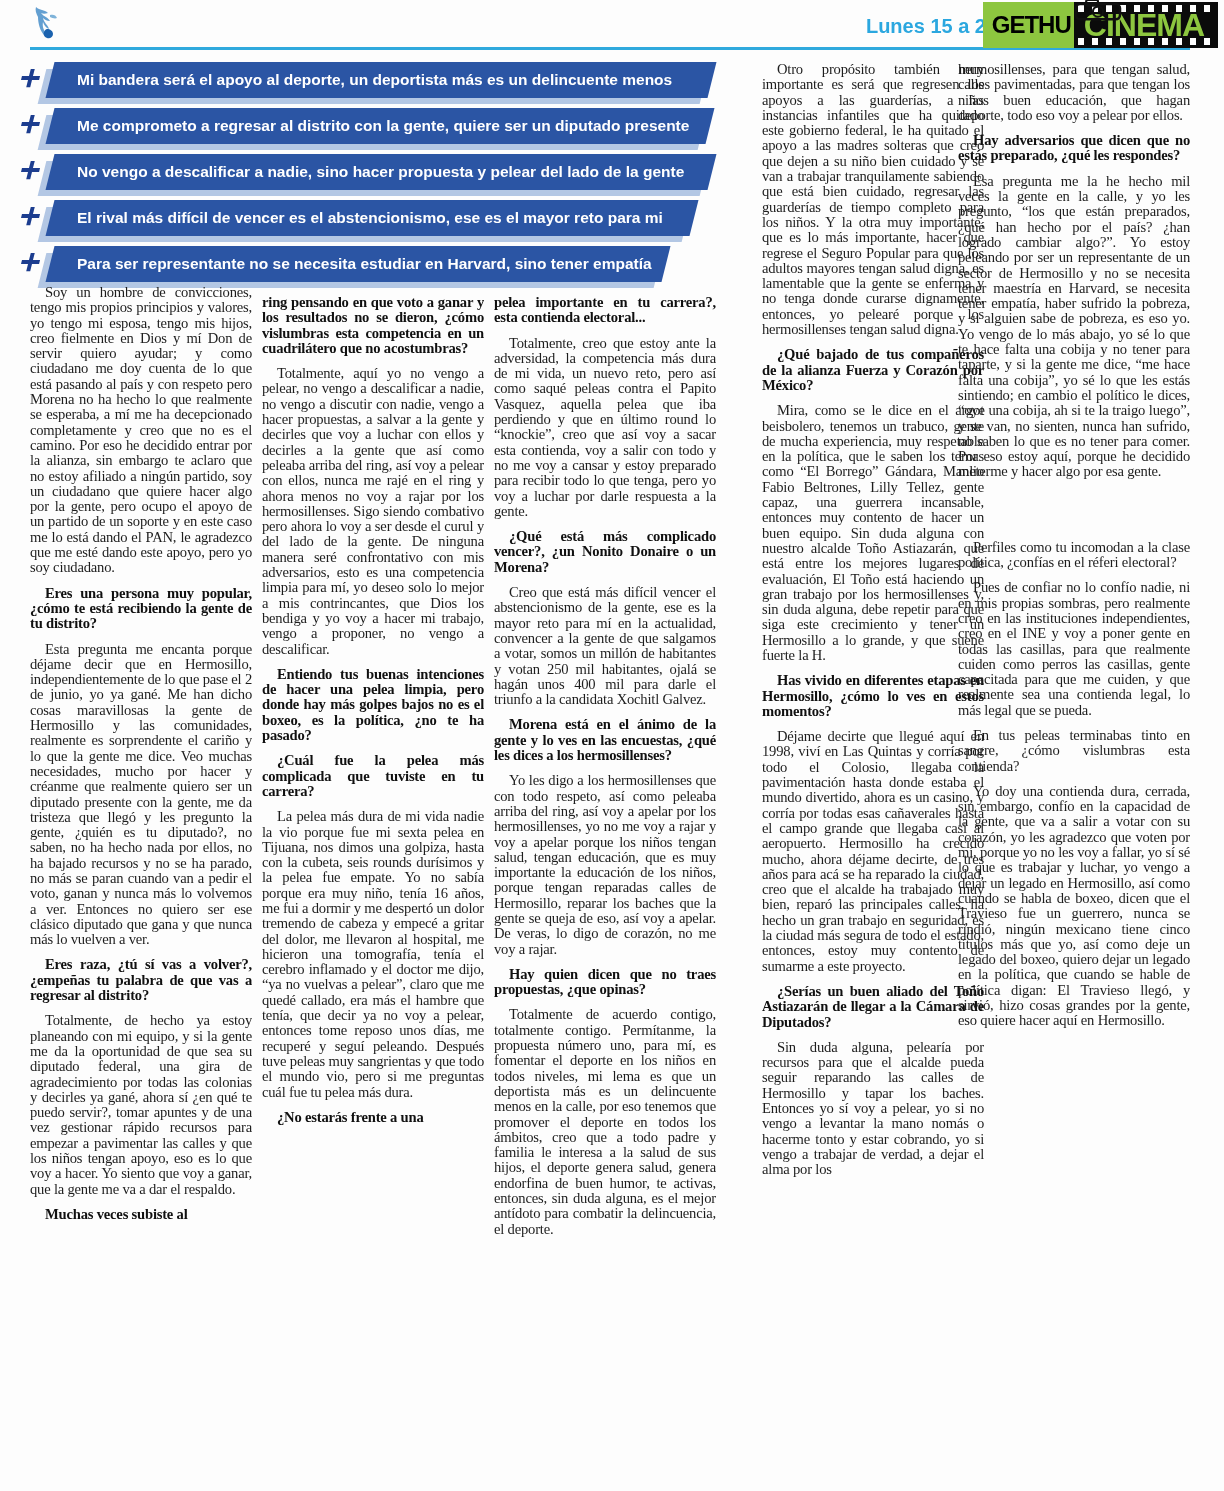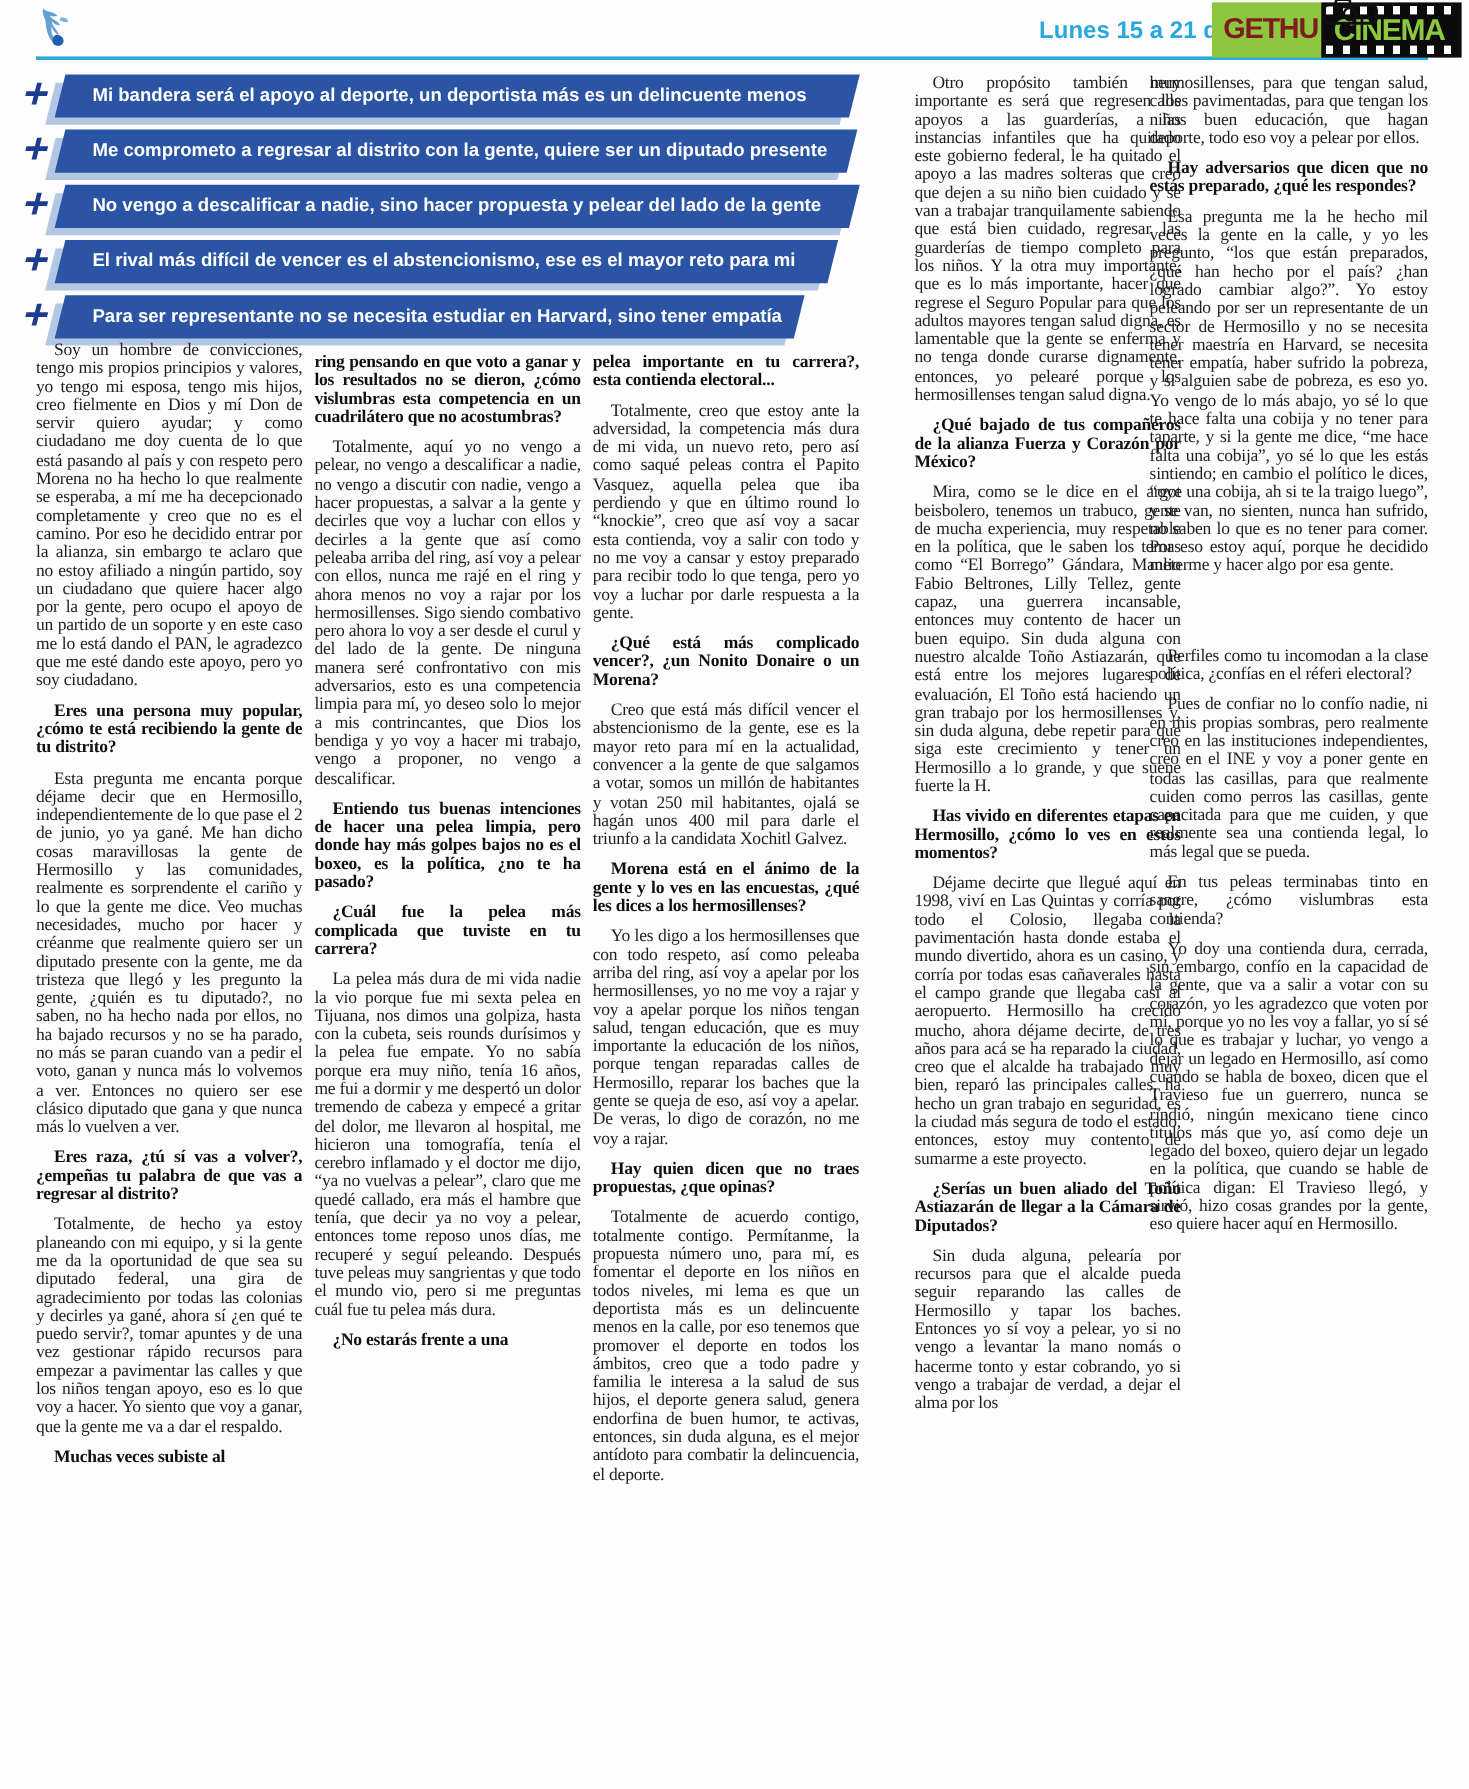--- a/index.html
+++ b/index.html
@@ -13,25 +13,25 @@
   .paper-logo{position:absolute;left:30px;top:5px;width:36px;height:38px;}
   .issue-date{
     position:absolute;right:198px;top:15px;
     font-family:"Liberation Sans",sans-serif;font-weight:bold;font-size:20px;
     color:#2ba7df;white-space:nowrap;
   }
   .header-rule{position:absolute;left:30px;top:47px;width:1160px;height:3px;background:#2fa9dd;}
   .watermark{position:absolute;top:2px;right:6px;height:46px;display:flex;z-index:6;
     font-family:"Liberation Sans",sans-serif;font-weight:bold;}
   .wm-green{
-    background:#8dc63f;color:#7f1d1d;font-size:24px;letter-spacing:-1px;
+    background:#8dc63f;color:#000000;font-size:24px;letter-spacing:-1px;
     display:flex;align-items:center;padding:0 3px 0 9px;
   }
   .wm-black{
-    position:relative;background:#0b0b0b;color:#8dc63f;font-size:25px;letter-spacing:-1px;
+    position:relative;background:#0b0b0b;color:#8dc63f;font-size:32px;letter-spacing:-1px;
     display:flex;align-items:center;padding:0 14px 0 10px;
   }
   .wm-black::before,.wm-black::after{
     content:"";position:absolute;left:4px;right:4px;height:7px;
     background:repeating-linear-gradient(90deg,#ffffff 0 6px,transparent 6px 14px);
   }
   .wm-black::before{top:3px;}
   .wm-black::after{bottom:3px;}
   .wm-cinema{position:relative;z-index:2;}
   .camera{position:absolute;top:-3px;left:-2px;width:52px;height:22px;z-index:3;}

